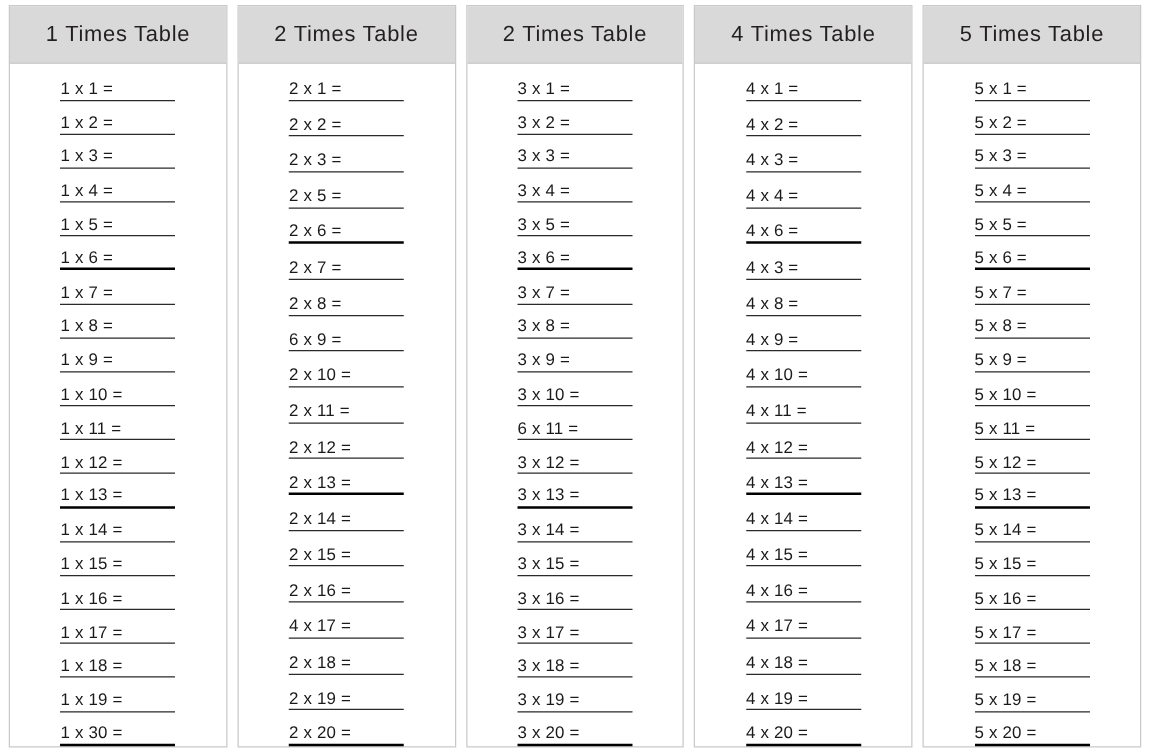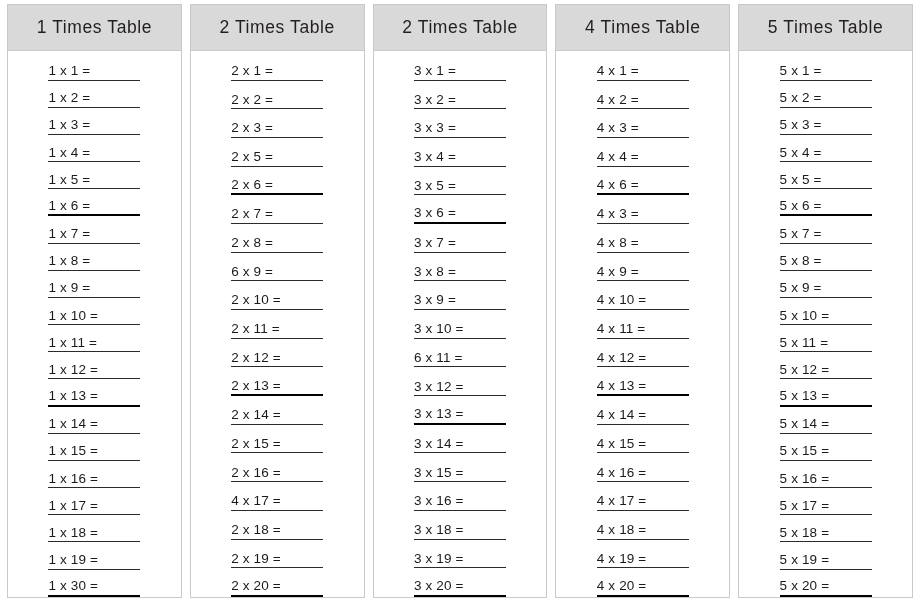--- a/index.html
+++ b/index.html
@@ -385,20 +385,25 @@
             <span class="problem-text">3 x 15 =</span>
           </div>
         </div>
         <div class="problem-row">
           <div class="problem-line">
             <span class="problem-text">3 x 16 =</span>
           </div>
         </div>
         <div class="problem-row">
           <div class="problem-line">
+            <span class="problem-text">3 x 17 =</span>
+          </div>
+        </div>
+        <div class="problem-row">
+          <div class="problem-line">
             <span class="problem-text">3 x 18 =</span>
           </div>
         </div>
         <div class="problem-row">
           <div class="problem-line">
             <span class="problem-text">3 x 19 =</span>
           </div>
         </div>
         <div class="problem-row emphasis">
           <div class="problem-line">

